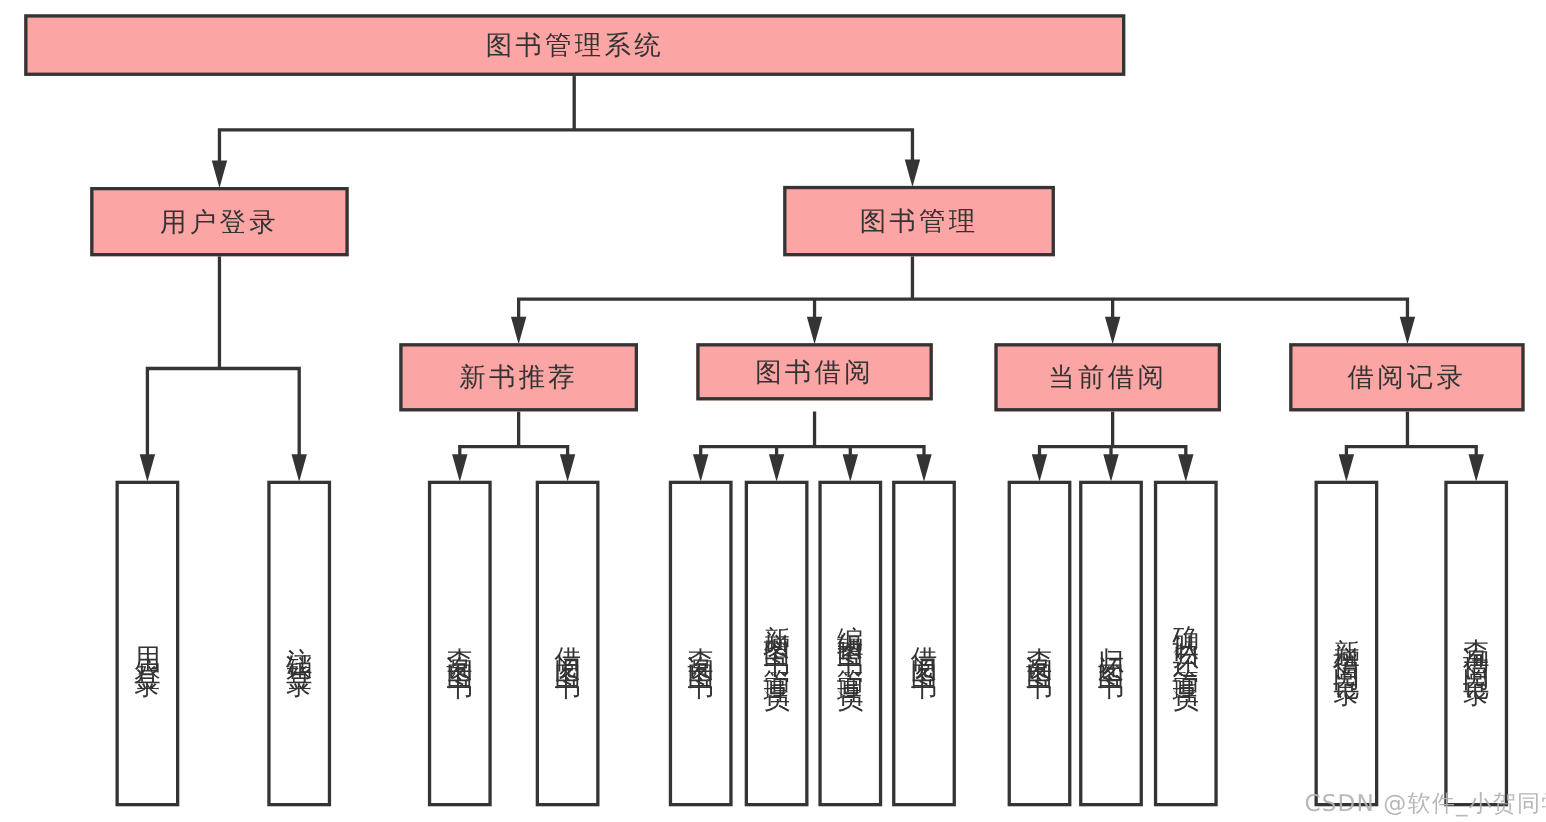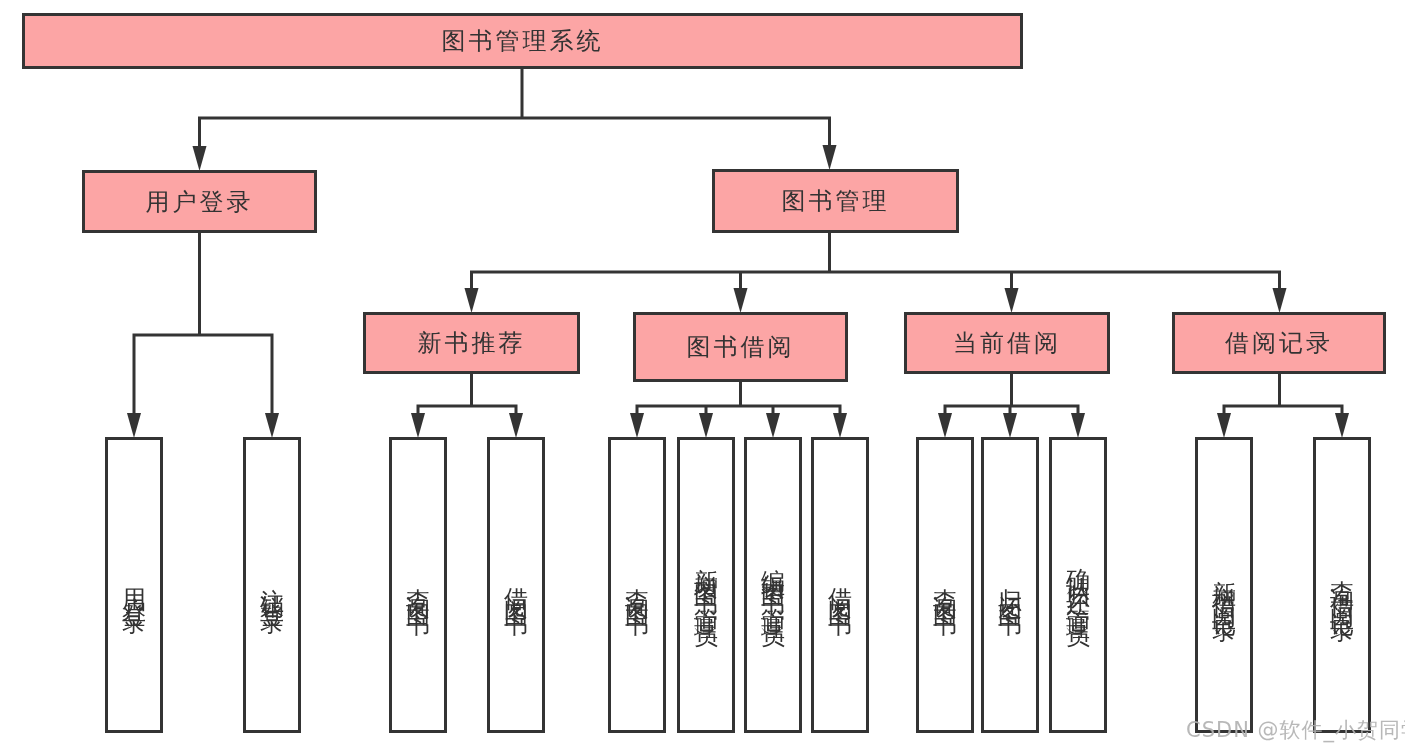--- a/index.html
+++ b/index.html
@@ -96,21 +96,21 @@
 <div class="hbox" style="left:82px;top:170px;width:235px;height:63px">
   <span class="lbl">用户登录</span>
 </div>
 <div class="hbox" style="left:712px;top:169px;width:247px;height:64px">
   <span class="lbl">图书管理</span>
 </div>
 
 <div class="hbox" style="left:363px;top:312px;width:217px;height:62px">
   <span class="lbl">新书推荐</span>
 </div>
-<div class="hbox" style="left:633px;top:312px;width:215px;height:70px">
+<div class="hbox" style="left:633px;top:312px;width:215px;height:52px">
   <span class="lbl">图书借阅</span>
 </div>
 <div class="hbox" style="left:904px;top:312px;width:206px;height:62px">
   <span class="lbl">当前借阅</span>
 </div>
 <div class="hbox" style="left:1172px;top:312px;width:214px;height:62px">
   <span class="lbl">借阅记录</span>
 </div>
 
 <div class="leaf" style="left:105px">

